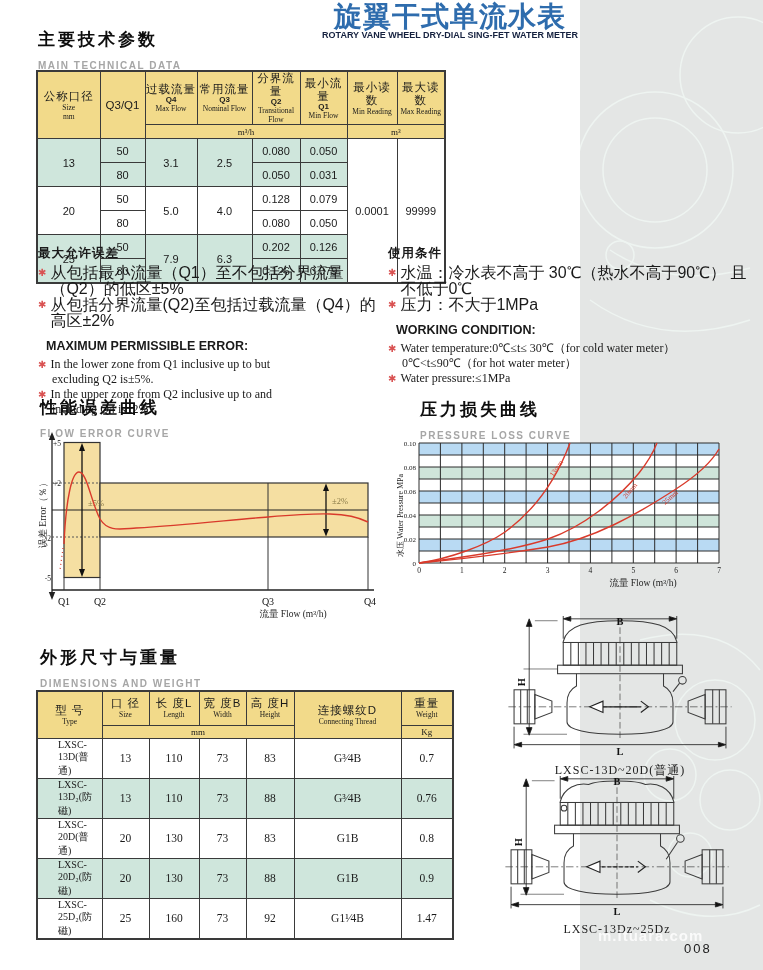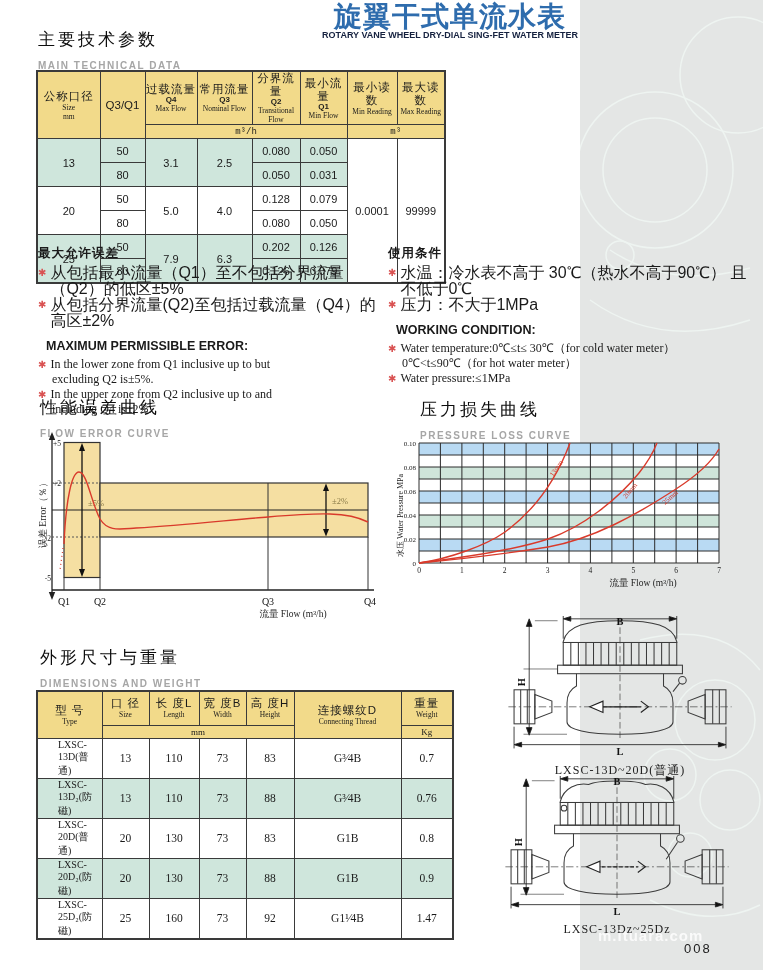--- a/index.html
+++ b/index.html
@@ -7,34 +7,34 @@
         font-family:"Liberation Sans",sans-serif;color:#1a1a1a;}
   .gray-strip{position:absolute;top:0;right:0;width:183px;height:970px;background:#e4e6e5;z-index:0;}
   .content{position:absolute;inset:0;z-index:1;}
 
   
   .brand{position:absolute;left:312px;top:2px;width:276px;text-align:center;}
   .brand-cn{color:#2e6cad;font-size:28px;font-weight:bold;letter-spacing:1px;line-height:30px;}
   .brand-en{color:#15213f;font-size:9px;font-weight:bold;letter-spacing:0px;margin-top:-2px;}
 
   .sec-head{position:absolute;}
-  .sec-cn{font-size:17px;font-weight:normal;color:#0d0d0d;letter-spacing:3px;line-height:20px;}
+  .sec-cn{font-size:17px;font-weight:bold;color:#0d0d0d;letter-spacing:3px;line-height:20px;}
   .sec-en{font-size:10px;font-weight:bold;color:#a6a6a6;letter-spacing:1.5px;margin-top:10px;}
 
   
   table{border-collapse:collapse;table-layout:fixed;}
   .spec{position:absolute;left:36px;top:70px;width:408px;border:2px solid #3a3a3a;font-size:11px;}
   .spec th,.spec td{border:1px solid #3a3a3a;text-align:center;vertical-align:middle;padding:0;font-weight:normal;}
   .hdr{background:#f2da8a;}
   .teal{background:#cfe6dc;}
   .h-cn{font-size:11.5px;letter-spacing:1px;line-height:13px;}
   .h-sub{font-size:8px;line-height:8px;font-family:"Liberation Sans",sans-serif;font-weight:bold;}
   .h-en{font-size:7.5px;line-height:9px;font-family:"Liberation Serif",serif;}
   .spec .rowA{height:38px;}
-  .spec .rowB{height:14px;font-size:9px;font-family:Liberation Mono, monospace;margin-left:20px;}
+  .spec .rowB{height:14px;font-size:9px;font-family:Liberation Serif, serif;margin-left:20px;}
   .spec tbody td{height:23px;font-size:11px;}
 
   
   .tblock{position:absolute;font-size:11px;line-height:15px;}
   .tb-title-cn{font-size:12.5px;font-weight:bold;letter-spacing:1px;margin-bottom:4px;}
   .tb-title-en{font-size:12.5px;font-weight:bold;font-family:"Liberation Sans",sans-serif;margin:10px 0 3px 0;padding-left:8px;}
   .bullet{display:flex;align-items:flex-start;}
   .star{color:#d95252;margin-right:4px;font-size:10px;line-height:15px;}
   .b-cn{font-size:16px;line-height:16px;}
   .b-en{font-family:"Liberation Serif",serif;font-size:12px;line-height:15px;}

